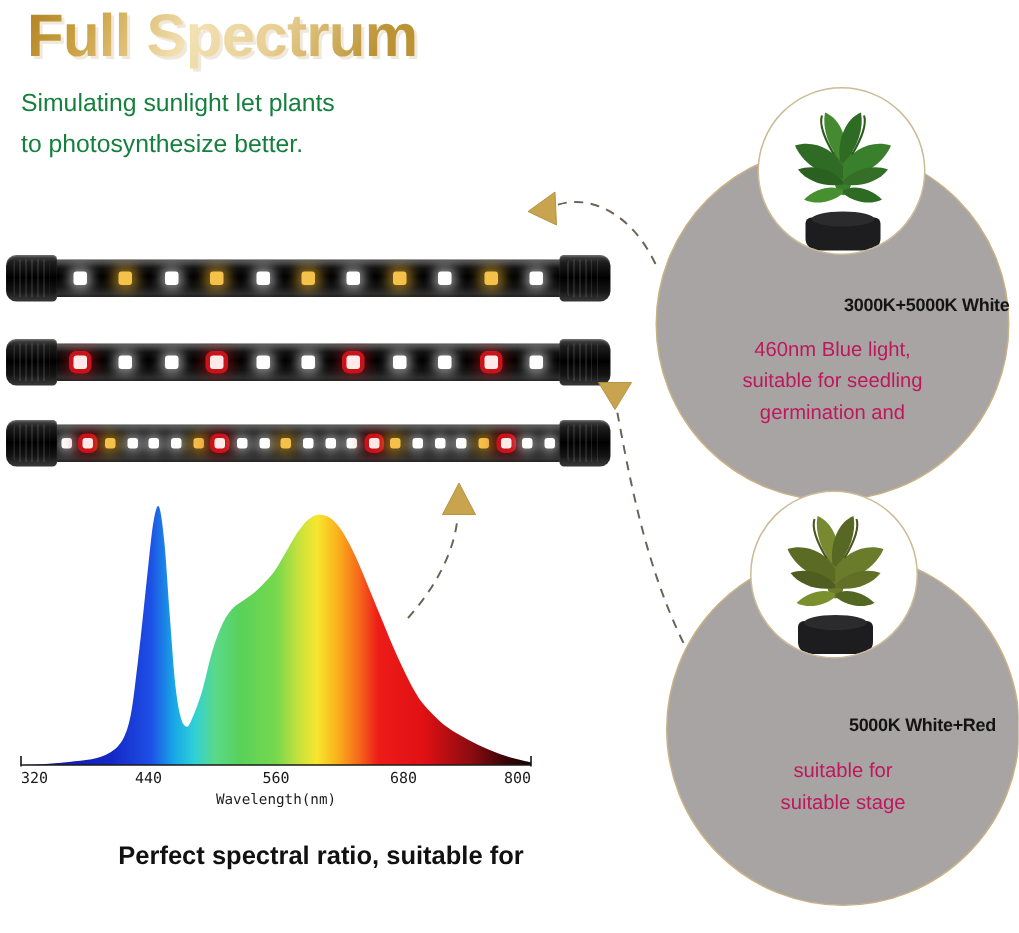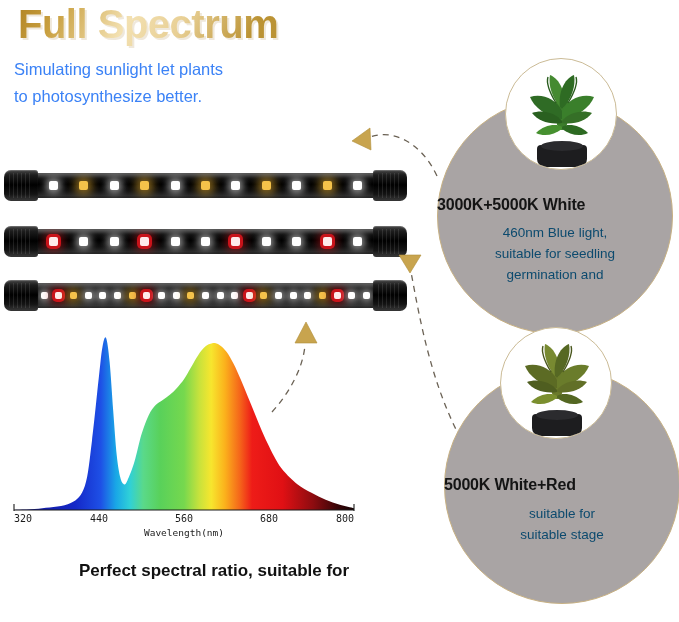--- a/index.html
+++ b/index.html
@@ -21,21 +21,21 @@
     text-shadow:none;
     white-space:nowrap;
   }
   #title-shadow{
     position:absolute;left:20px;top:4px;
     font-size:40px;font-weight:bold;letter-spacing:-0.5px;
     color:rgba(180,150,90,.22);white-space:nowrap;
   }
   #subtitle{
     position:absolute;left:14px;top:56px;width:330px;
-    font-size:16.5px;line-height:27px;color:#3b82f6;font-weight:400;
+    font-size:16.5px;line-height:27px;color:#15803d;font-weight:400;
   }
 
   
   .bar{position:absolute;height:31px;}
   .bar .tube{
     position:absolute;left:28px;right:28px;top:3px;height:25px;
     border-radius:4px;
     background:linear-gradient(180deg,#3a3a3a 0%,#161616 18%,#000 45%,#121212 72%,#2e2e2e 92%,#151515 100%);
     box-shadow:inset 0 1px 0 rgba(255,255,255,.16), inset 0 -1px 0 rgba(255,255,255,.05);
     overflow:hidden;
@@ -84,27 +84,27 @@
     box-sizing:border-box;
   }
   .photo{
     position:absolute;border-radius:50%;
     background:#ffffff;
     border:1.5px solid #cbbb96;
     box-sizing:border-box;overflow:hidden;
   }
   .photo svg{position:absolute;left:0;top:0;}
   .c-title{
-    position:absolute;width:100%;text-align:left;
-    font-size:16px;font-weight:bold;color:#141414;letter-spacing:-.2px;
+    position:absolute;width:100%;text-align:right;
+    font-size:12px;font-weight:bold;color:#141414;letter-spacing:-.2px;
     white-space:nowrap;
   }
   .c-body{
     position:absolute;width:100%;text-align:center;
-    font-size:13.5px;line-height:21px;color:#0c4a6e;
+    font-size:13.5px;line-height:21px;color:#be185d;
   }
 
   
   .arrows{position:absolute;inset:0;pointer-events:none;}
 </style>
 </head>
 <body>
 
 <div class="stage">
 

